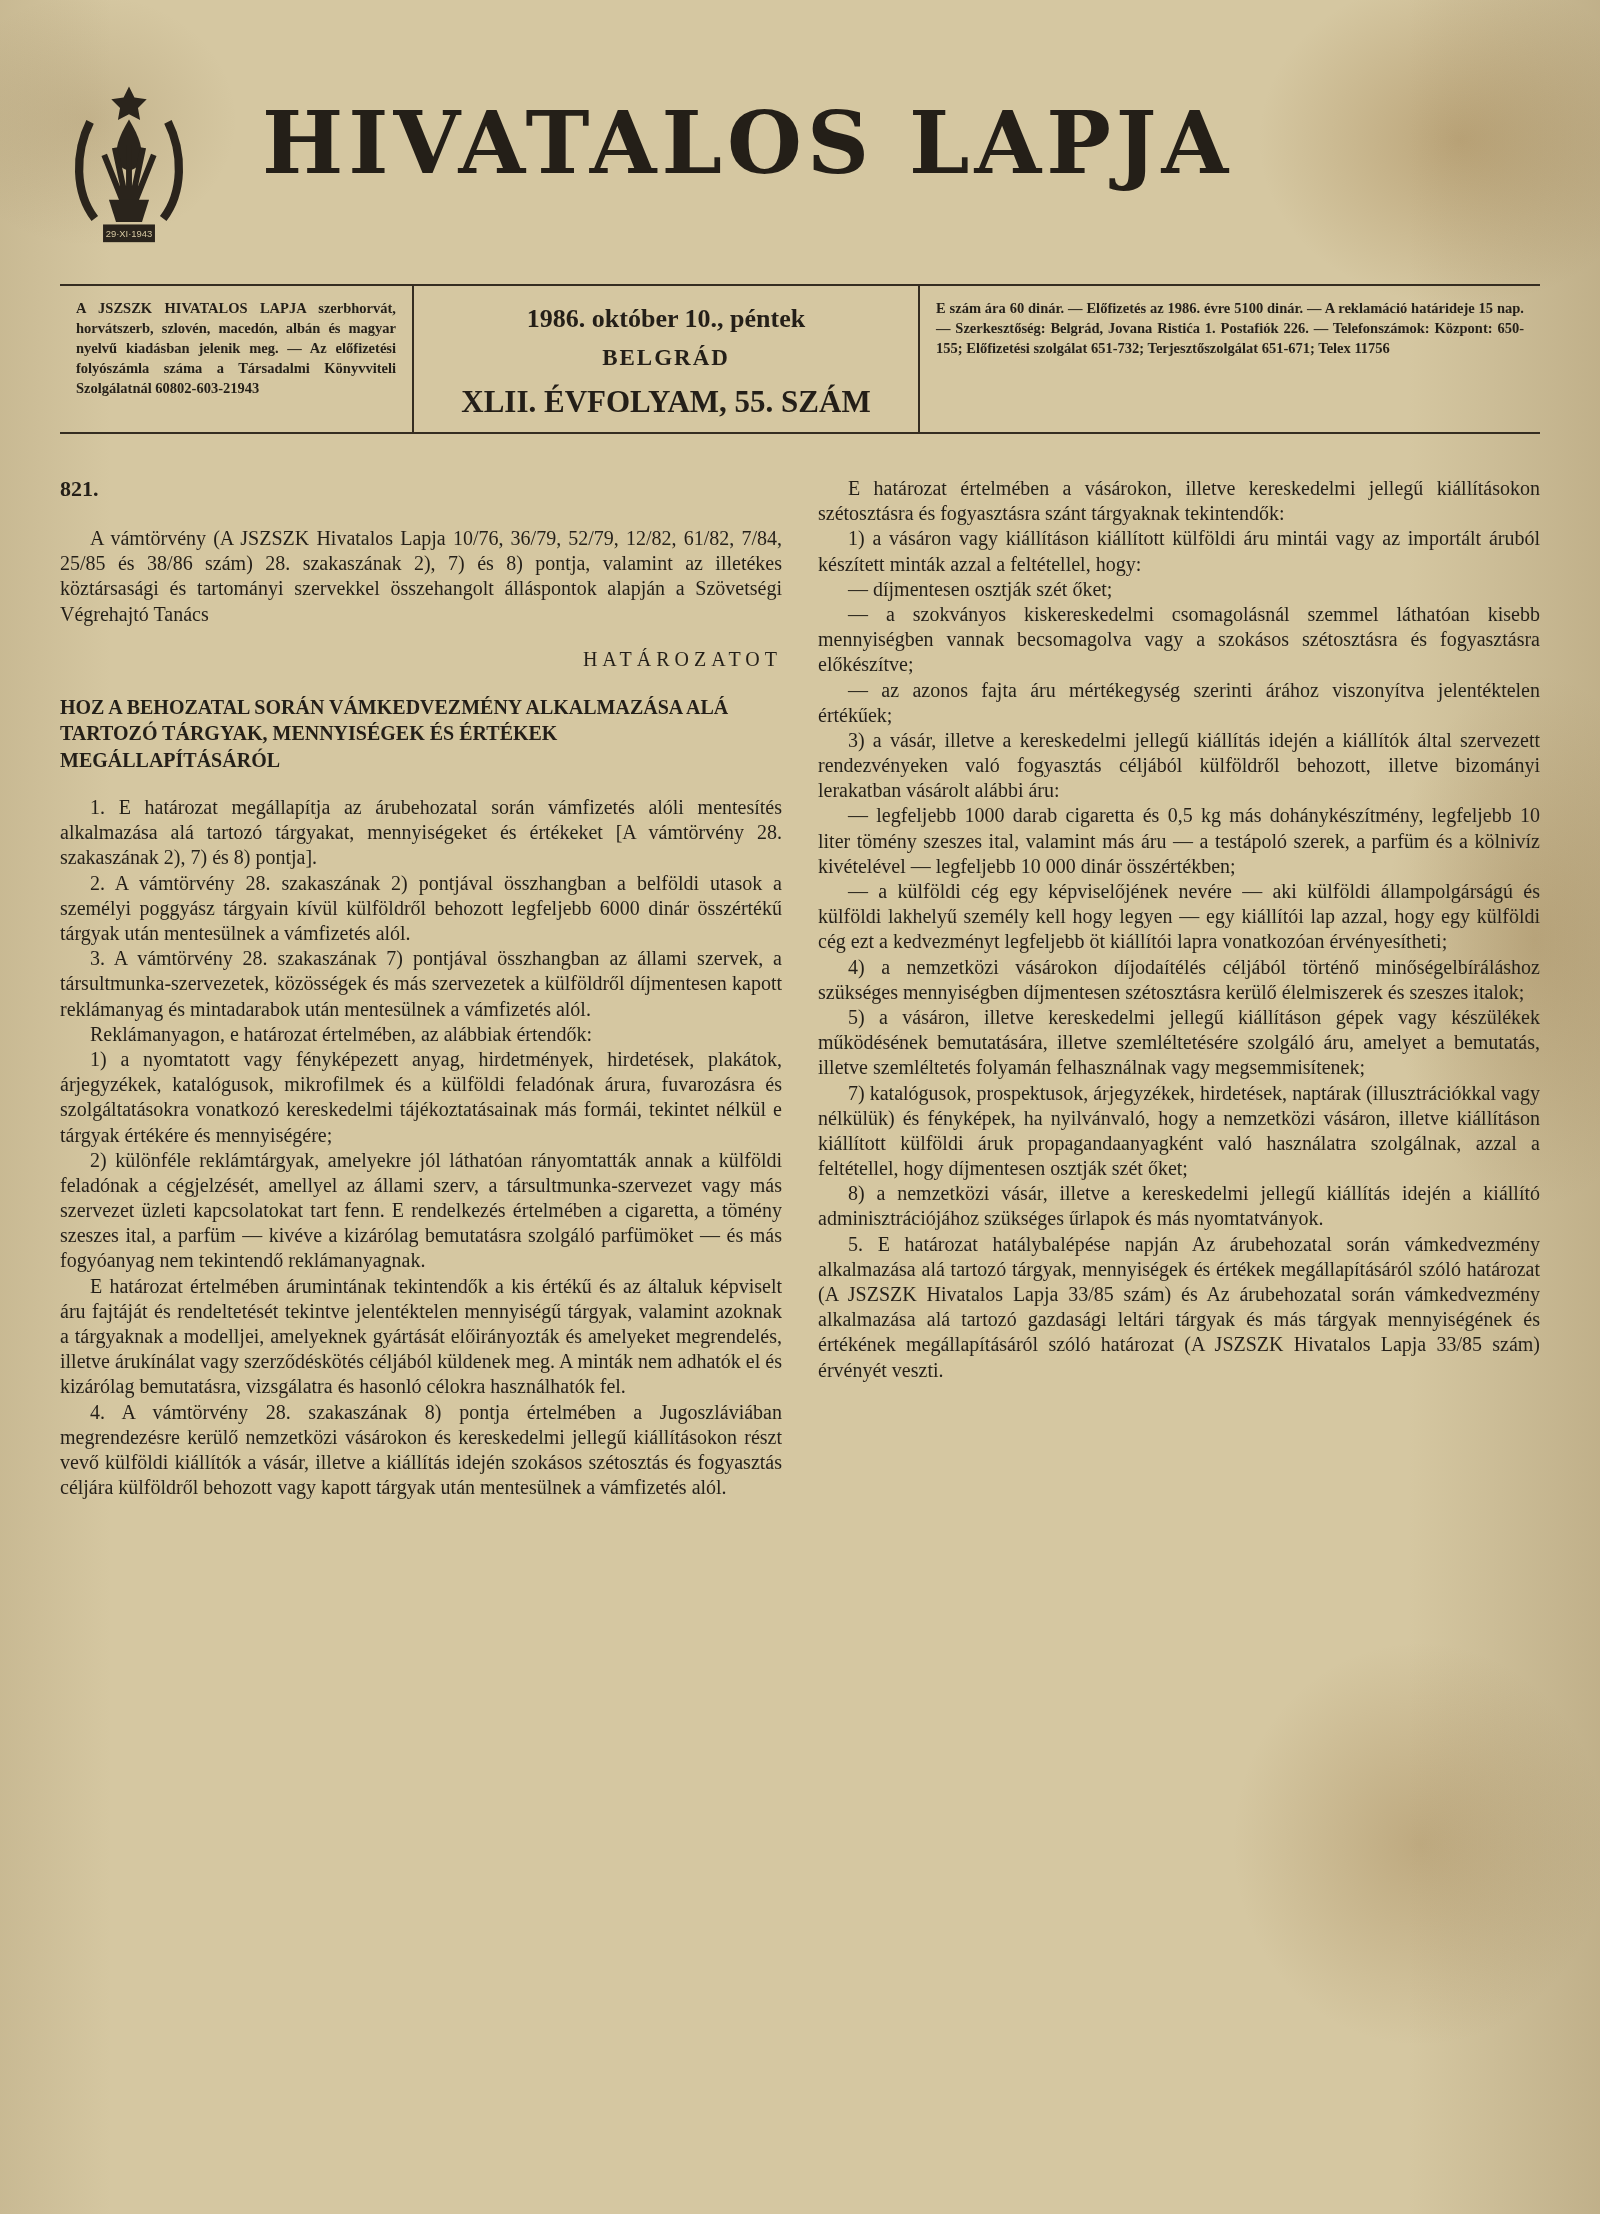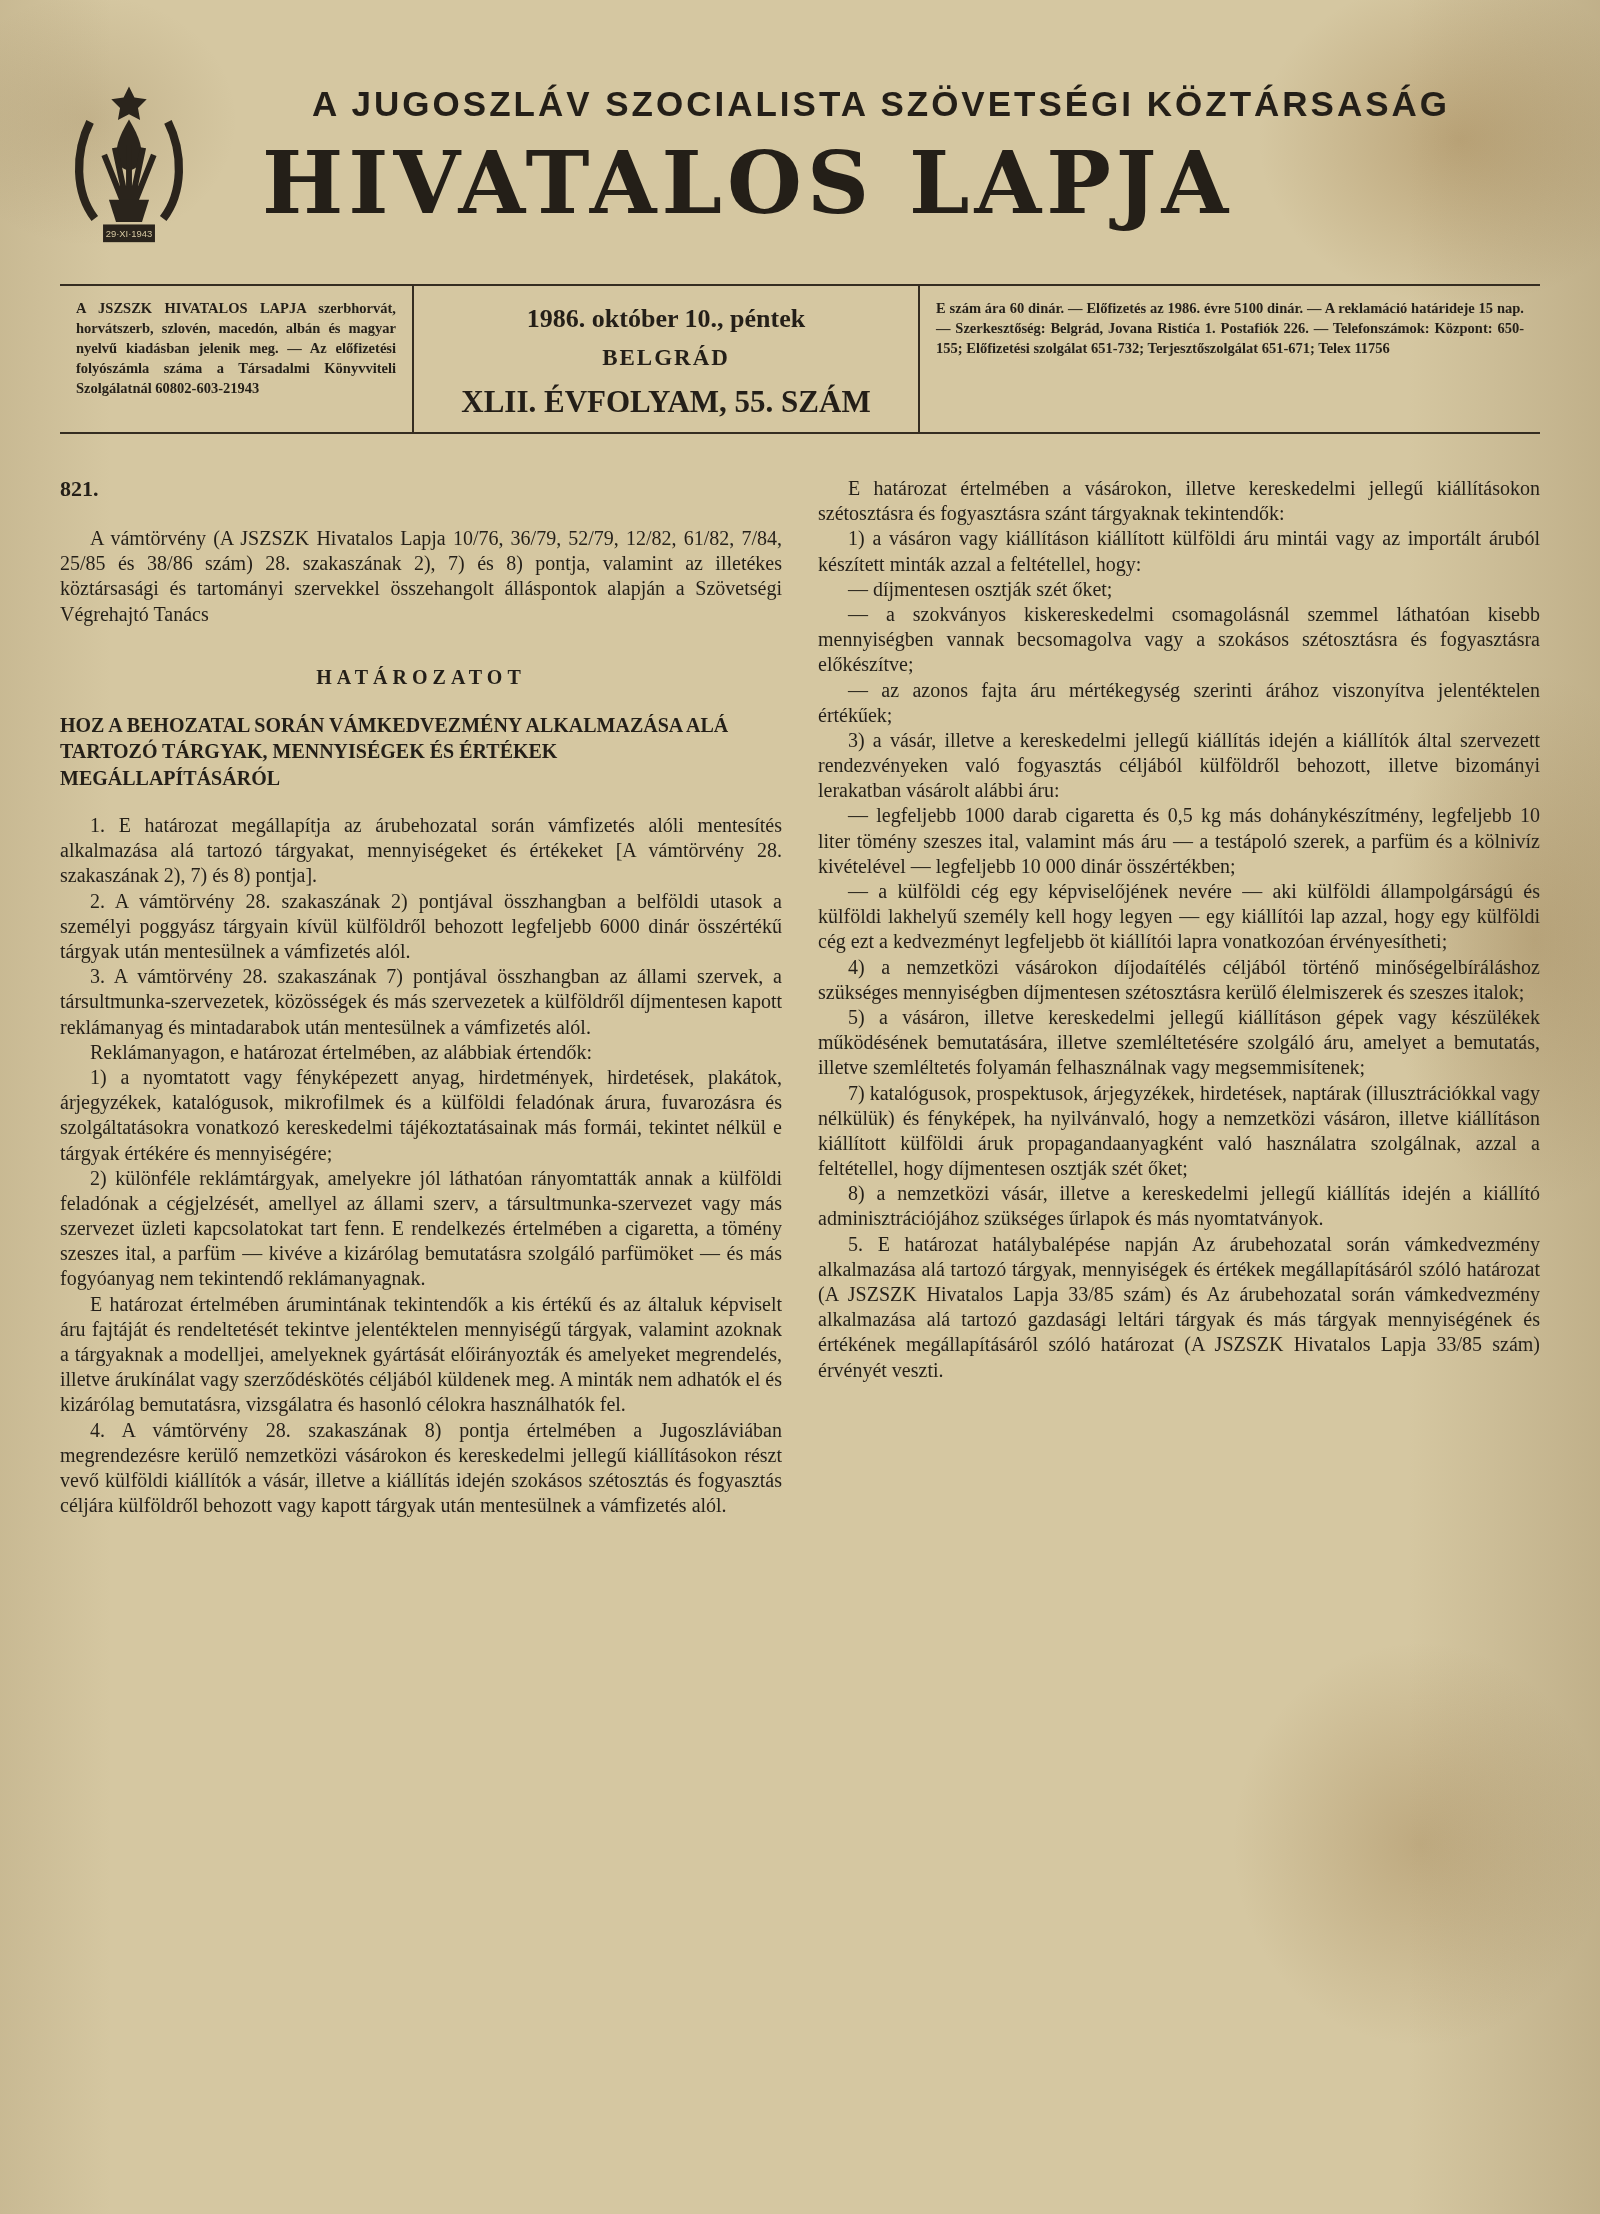--- a/index.html
+++ b/index.html
@@ -56,21 +56,21 @@
   .issue-city   { font-size:23px; font-weight:bold; letter-spacing:2px; margin-top:11px; }
   .issue-volume { font-size:31px; font-weight:bold; margin-top:13px; }
   .info-right { width:620px; font-size:14.5px; font-weight:bold; line-height:1.38; text-align:justify; }
 
   
   main.content { display:flex; gap:36px; padding:42px 60px 60px; }
   .column { flex:1; min-width:0; }
   .article-number { font-weight:bold; font-size:22px; margin-bottom:24px; }
   .blk { font-size:20px; line-height:1.26; text-align:justify; }
   p.blk { text-indent:30px; }
-  .blk.heading { text-align:center; font-weight:bold; letter-spacing:5px; margin:38px 0 22px; }
+  .blk.heading { text-align:right; font-weight:normal; letter-spacing:5px; margin:20px 0 22px; }
   .blk.subheading { font-weight:bold; text-align:left; line-height:1.32; margin:0 0 22px; }
 </style>
 </head>
 <body>
 
 <div class="stain stain-tl"></div>
 <div class="stain stain-tr"></div>
 <div class="stain stain-r"></div>
 <div class="stain stain-br"></div>
 <div class="stain vignette"></div>
@@ -86,21 +86,20 @@
           <path fill="none" stroke-width="7" d="M83 32 C96 58 96 92 79 114"></path>
           <path stroke="none" d="M50 30 C41 45 37 56 41 67 C45 75 55 75 59 67 C63 56 59 45 50 30 z"></path>
           <path fill="none" stroke-width="5" d="M29 60 L45 100 M38 54 L48 101 M50 52 L50 101 M62 54 L52 101 M71 60 L55 100"></path>
           <path stroke="none" d="M33 98 L67 98 L61 117 L39 117 z"></path>
           <rect x="28" y="119" width="44" height="15" stroke="none"></rect>
           <text x="50" y="130" font-size="8" fill="#d5c7a1" stroke="none" text-anchor="middle" font-family="Liberation Sans, sans-serif">29·XI·1943</text>
         </g>
       </svg>
     </div>
     <div class="titles">
-      <div class="republic-line">A JUGOSZLÁV SZOCIALISTA SZÖVETSÉGI KÖZTÁRSASÁG</div>
       <div class="gazette-title">HIVATALOS LAPJA</div>
     </div>
   </header>
 
   <div class="info-row">
     <div class="info-cell info-left">A JSZSZK HIVATALOS LAPJA szerbhorvát, horvátszerb, szlovén, macedón, albán és magyar nyelvű kiadásban jelenik meg. — Az előfizetési folyószámla száma a Társadalmi Könyvviteli Szolgálatnál 60802-603-21943</div>
     <div class="info-cell info-center">
       <div class="issue-date">1986. október 10., péntek</div>
       <div class="issue-city">BELGRÁD</div>
       <div class="issue-volume">XLII. ÉVFOLYAM, 55. SZÁM</div>

